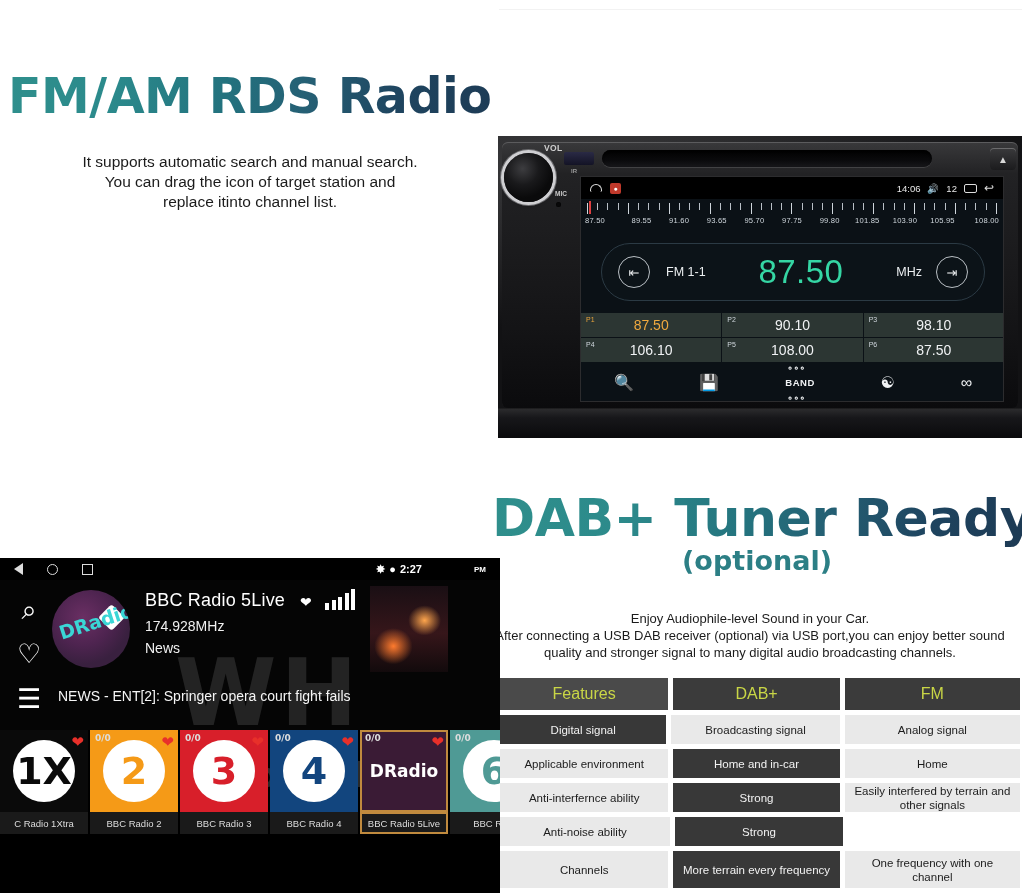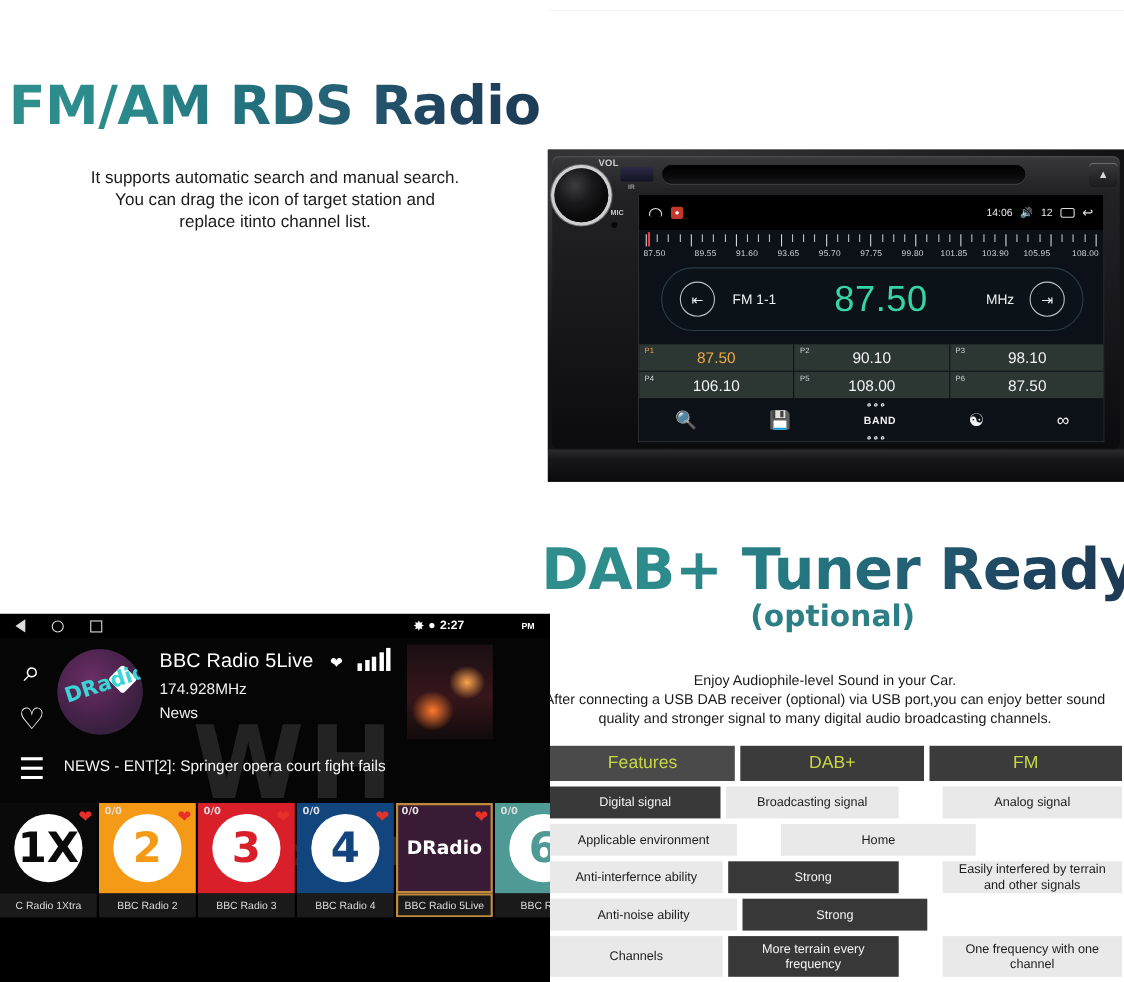--- a/index.html
+++ b/index.html
@@ -91,21 +91,21 @@
     display:flex; align-items:center; justify-content:center;
     color:#e4e4e4; font-size:11px; letter-spacing:.6px;
   }
 
   
   .lcd {
     position:absolute; left:82px; top:40px; width:424px; height:226px;
     background:#0b1116; border:1px solid #2c2c2e; overflow:hidden;
   }
   .lcd-status {
-    height:32px; background:#000; display:flex; align-items:center; padding:0 9px;
+    height:22px; background:#000; display:flex; align-items:center; padding:0 9px;
     color:#e8e8e8; font-size:9.5px; gap:7px;
   }
   .lcd-status .left { display:flex; align-items:center; gap:8px; }
   .lcd-status .right { margin-left:auto; display:flex; align-items:center; gap:7px; }
   .home-ico { width:12px; height:8px; border:1.4px solid #ddd; border-radius:7px 7px 2px 2px; border-bottom:none; }
   .app-ico { width:11px; height:11px; background:#c0392b; border-radius:2px; display:flex; align-items:center; justify-content:center; color:#fff; font-size:7px;}
   .rect-ico { width:13px; height:9px; border:1.4px solid #ddd; border-radius:2px; }
   .back-ico { font-size:12px; color:#ddd; }
 
   .lcd-ruler { position:relative; height:36px; background:#0b1116; }
@@ -182,21 +182,21 @@
     display:flex; align-items:center; justify-content:center; text-align:center;
     font-size:11.5px; line-height:14px; padding:4px 6px;
   }
   .c1 { width:170px; }
   .c2 { width:168px; }
   .c3 { width:177px; }
   .hdr .cmp-cell { background:#3b3b3b; color:#c9d646; font-size:16px; font-weight:400; height:32px; }
   .hdr .c1 { background:#4a4a4a; }
   .body .c1 { background:#e9e9e9; color:#1c1c1c; }
   .body .c2 { background:#383838; color:#f2f2f2; }
-  .body .c3 { background:#e9e9e9; color:#1c1c1c;margin-left:35px; }
+  .body .c3 { background:#e9e9e9; color:#1c1c1c; }
   .r-h36 .cmp-cell { height:29px; }
   .r-h48 .cmp-cell { height:37px; }
 
   
   .app {
     position:absolute; left:0px; top:558px; width:500px; height:335px;
     background:#000; overflow:hidden;
   }
   .app-nav {
     height:22px; background:#000; display:flex; align-items:center; padding:0 14px; gap:24px;
@@ -452,20 +452,21 @@
       <div class="cmp-cell c3">FM</div>
     </div>
 
     <div class="cmp-row body r-h36">
       <div class="cmp-cell c2">Digital signal</div>
       <div class="cmp-cell c1">Broadcasting signal</div>
       <div class="cmp-cell c3">Analog signal</div>
     </div>
     <div class="cmp-row body r-h36">
       <div class="cmp-cell c1">Applicable environment</div>
+      <div class="cmp-cell c2">Home and in-car</div>
       <div class="cmp-cell c3">Home</div>
     </div>
     <div class="cmp-row body r-h36">
       <div class="cmp-cell c1">Anti-interfernce ability</div>
       <div class="cmp-cell c2">Strong</div>
       <div class="cmp-cell c3">Easily interfered by terrain and other signals</div>
     </div>
     <div class="cmp-row body r-h36">
       <div class="cmp-cell c1">Anti-noise ability</div>
       <div class="cmp-cell c2">Strong</div>

